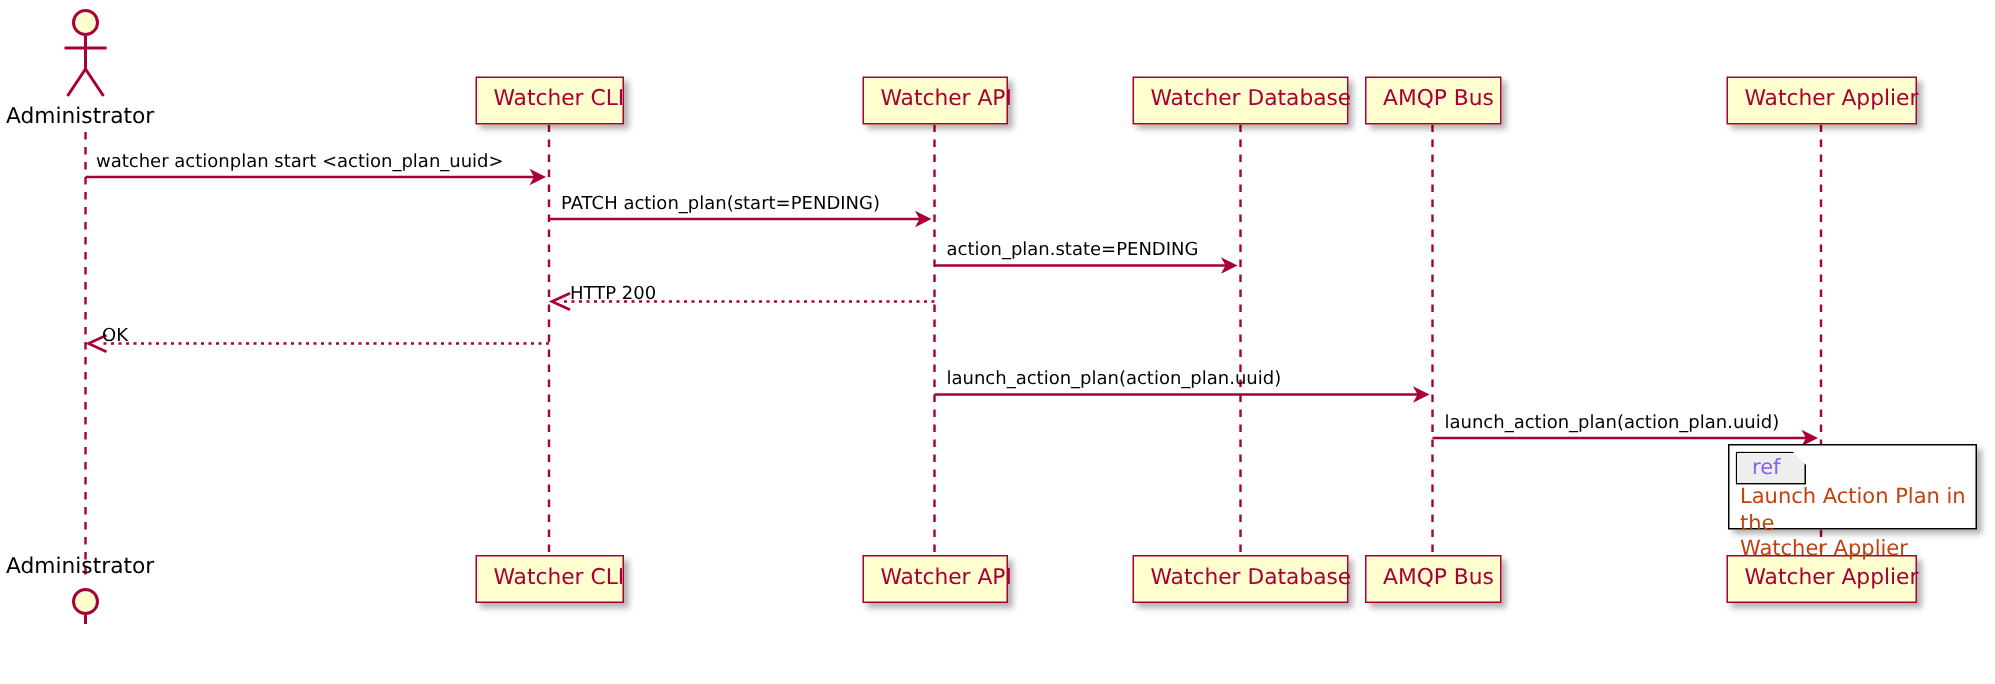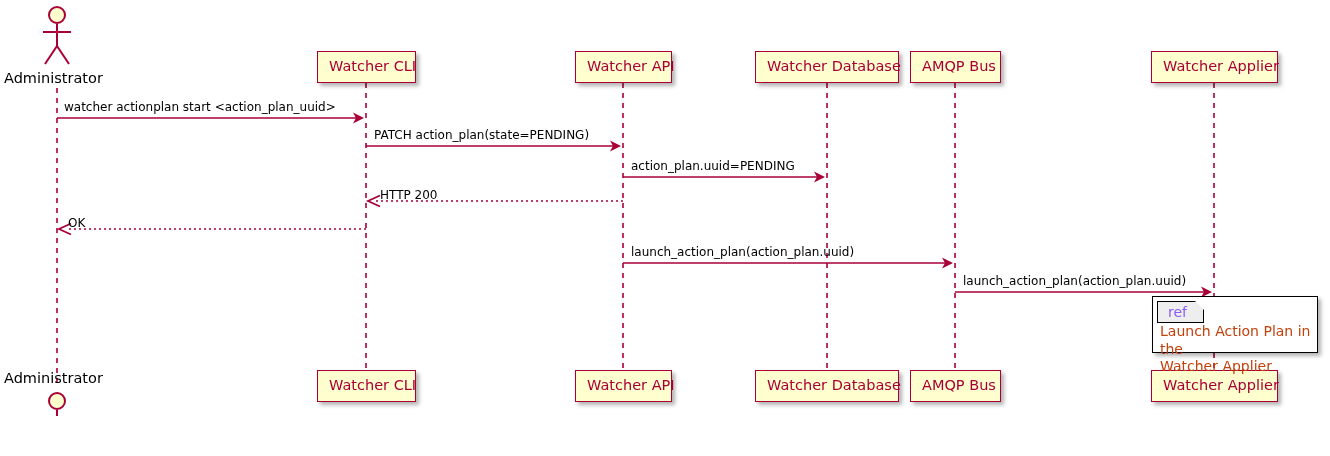--- a/index.html
+++ b/index.html
@@ -162,22 +162,22 @@
       <div class="participant-box" style="left: 755px; top: 51px; width: 144px;">Watcher Database</div>
       <div class="participant-box" style="left: 755px; top: 370px; width: 144px;">Watcher Database</div>
       <div class="participant-box" style="left: 910px; top: 51px; width: 91px;">AMQP Bus</div>
       <div class="participant-box" style="left: 910px; top: 370px; width: 91px;">AMQP Bus</div>
       <div class="participant-box" style="left: 1151px; top: 51px; width: 127px;">Watcher Applier</div>
       <div class="participant-box" style="left: 1151px; top: 370px; width: 127px;">Watcher Applier</div>
     </div>
 
   <div id="labels-layer">
       <div class="msg-label" style="left: 64px; top: 100px;">watcher actionplan start &lt;action_plan_uuid&gt;</div>
-      <div class="msg-label" style="left: 374px; top: 128px;">PATCH action_plan(state=PENDING)</div>
-      <div class="msg-label" style="left: 631px; top: 159px;">action_plan.uuid=PENDING</div>
+      <div class="msg-label" style="left: 374px; top: 128px;">PATCH action_plan(start=PENDING)</div>
+      <div class="msg-label" style="left: 631px; top: 159px;">action_plan.state=PENDING</div>
       <div class="msg-label" style="left: 380px; top: 188px;">HTTP 200</div>
       <div class="msg-label" style="left: 68px; top: 216px; text-align: right;">OK</div>
       <div class="msg-label" style="left: 631px; top: 245px;">launch_action_plan(action_plan.uuid)</div>
       <div class="msg-label" style="left: 963px; top: 274px;">launch_action_plan(action_plan.uuid)</div>
     </div>
 
   <div id="refs-layer">
       <div class="ref-box" style="left: 1152px; top: 296px; width: 166px; height: 57px;">
         <div class="ref-tab">ref</div>
         <div class="ref-text">Launch Action Plan in the

